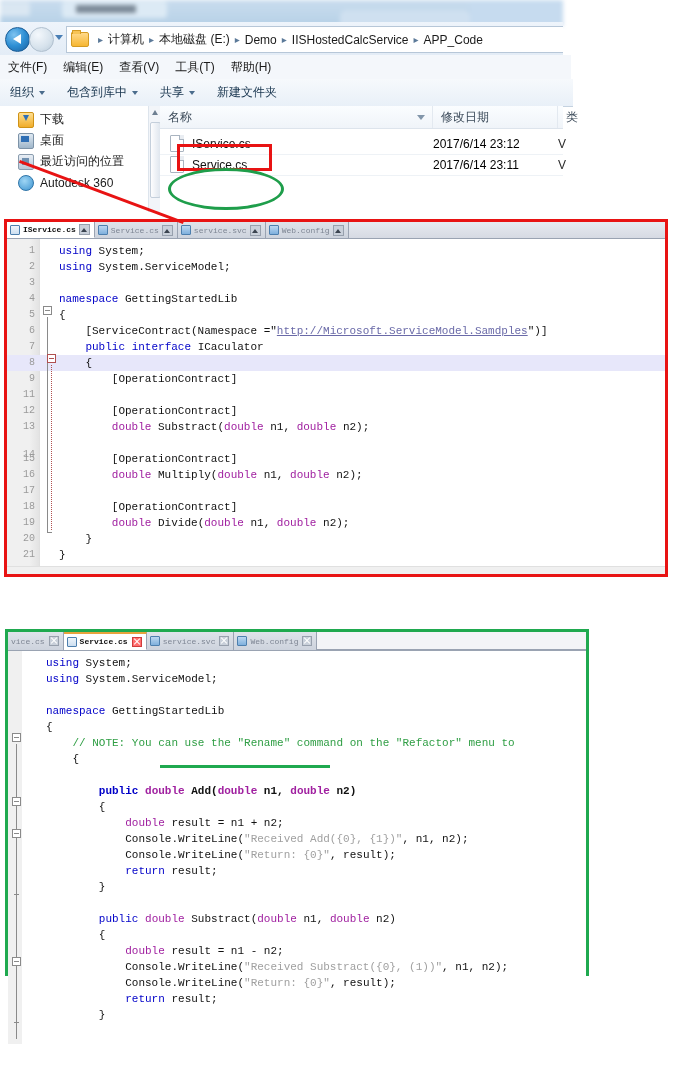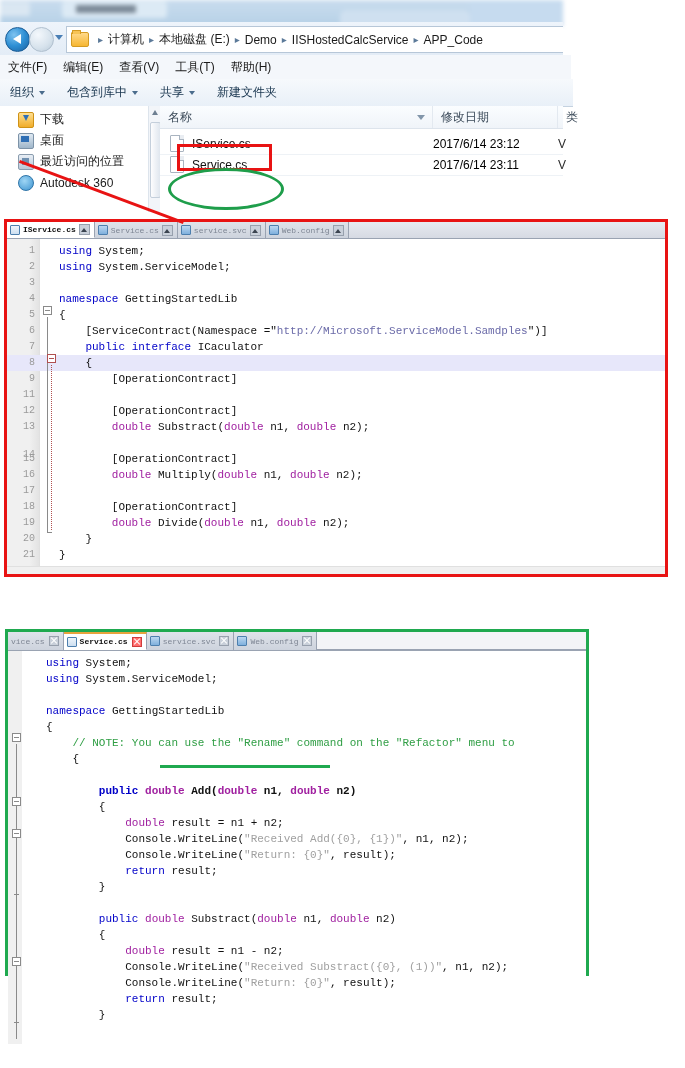--- a/index.html
+++ b/index.html
@@ -189,21 +189,21 @@
   .code-line{
     position:relative;height:16px;line-height:16px;white-space:pre;
     font-family:"Liberation Mono", monospace;font-size:11px;color:#111111;
   }
   .ln{position:absolute;left:0;width:28px;text-align:right;color:#9a9a9a;font-size:10px;}
   .ct{position:absolute;left:52px;}
   .k{color:#0000c8;}          
   .p{color:#a020a0;}          
   .s{color:#a0a0a0;}          
   .c{color:#2f9e44;}          
-  .u{color:#6a6aa8;margin-top:8px;}
+  .u{color:#6a6aa8;text-decoration:underline;margin-top:8px;}
   .hl{background:#e7e7fa;}
   .fold{
     position:absolute;left:36px;top:3px;width:9px;height:9px;
     border:1px solid #b05050;box-sizing:border-box;background:#ffffff;
   }
   .fold:before{content:"";position:absolute;left:1px;top:3px;width:5px;height:1px;background:#b05050;}
   .fold.grey{border-color:#8a8a8a;}
   .fold.grey:before{background:#8a8a8a;}
   .vline{position:absolute;left:40px;width:1px;background:#b05050;}
   .vline.grey{background:#8a8a8a;}

